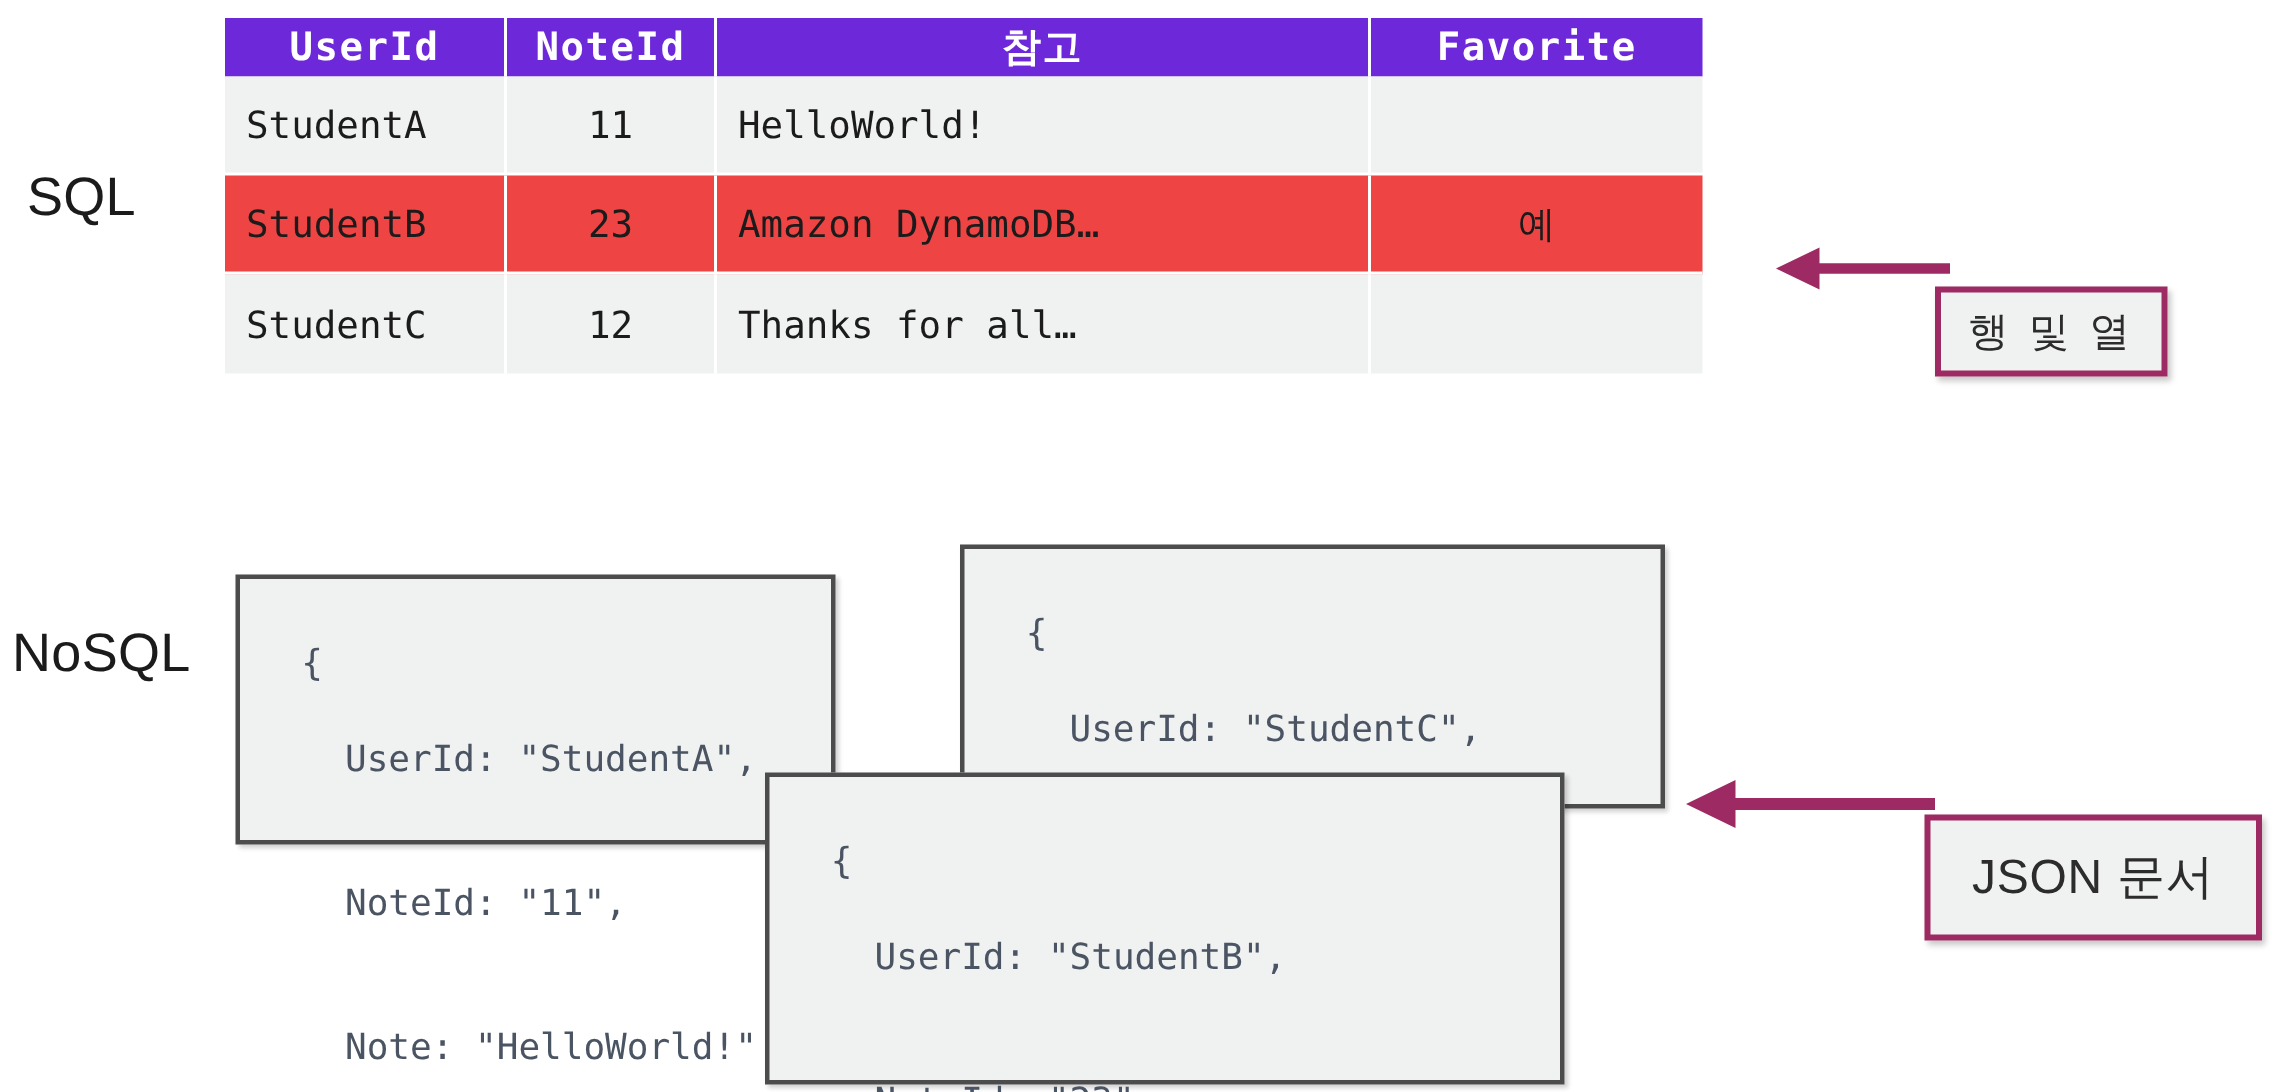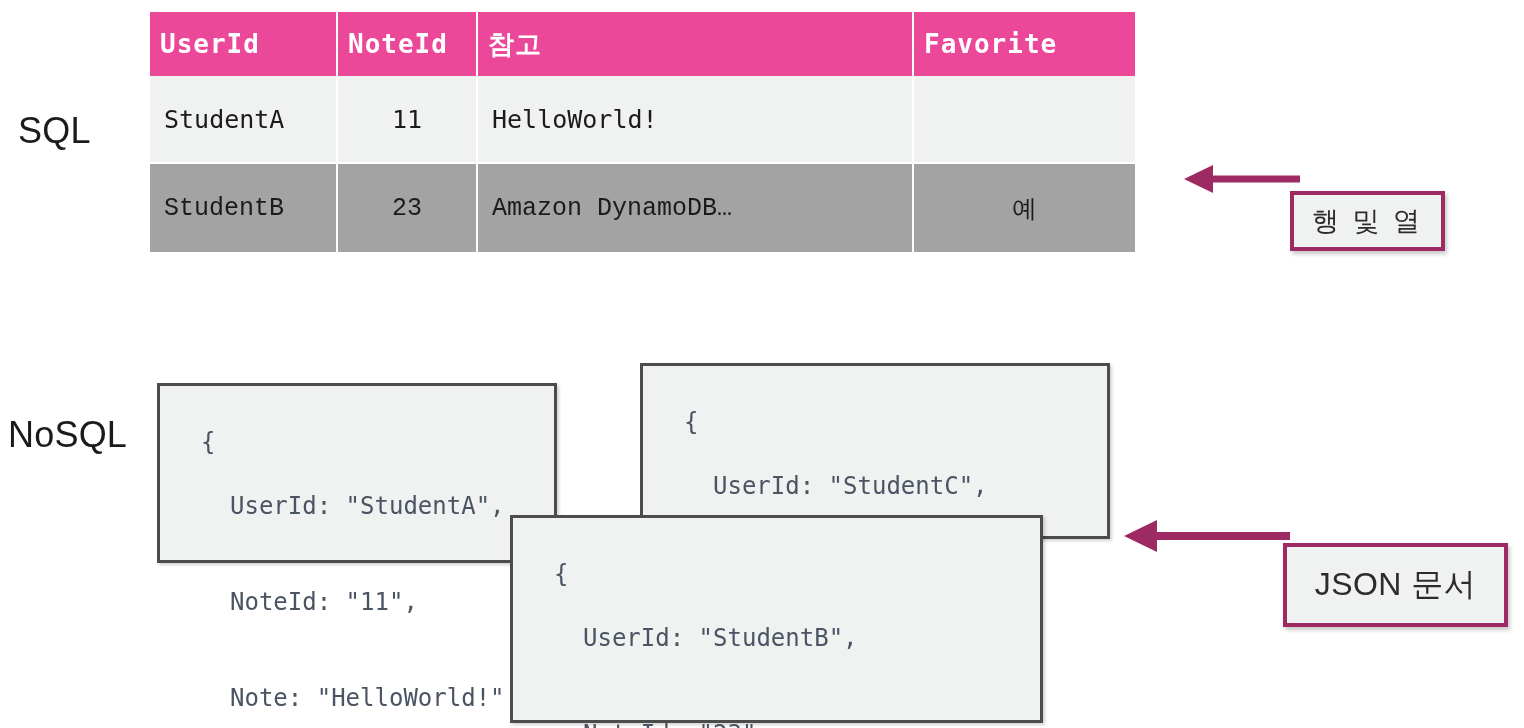--- a/index.html
+++ b/index.html
@@ -33,49 +33,49 @@
   #sql-table {
     position: absolute;
     left: 150px;
     top: 12px;
     width: 985px;
     border-collapse: separate;
     border-spacing: 0;
     table-layout: fixed;
   }
   #sql-table th {
-    background: #ec4899;
+    background: #6d28d9;
     color: #ffffff;
     font-family: "DejaVu Sans Mono", "Liberation Mono", monospace;
     font-size: 26px;
     font-weight: 700;
     letter-spacing: 1px;
-    height: 64px;
+    height: 39px;
     padding: 0 10px;
-    text-align: left;
+    text-align: center;
     border-right: 2px solid #ffffff;
     box-sizing: border-box;
   }
   #sql-table th:last-child { border-right: none; }
   #sql-table td {
     background: #F0F1F1;
     color: #1b1b1b;
     font-family: "DejaVu Sans Mono", "Liberation Mono", monospace;
     font-size: 25px;
-    height: 88px;
+    height: 66px;
     padding: 0 14px;
     border-right: 2px solid #ffffff;
     border-bottom: 2px solid #ffffff;
     box-sizing: border-box;
     vertical-align: middle;
     white-space: nowrap;
     overflow: hidden;
   }
   #sql-table td:last-child { border-right: none; }
-  #sql-table tr.alt td { background: #a3a3a3; font-family: Liberation Mono, monospace; }
+  #sql-table tr.alt td { background: #ef4444; }
   #sql-table tr:last-child td { border-bottom: none; }
 
   .col-userid   { width: 188px; }
   .col-noteid   { width: 140px; }
   .col-note     { width: 436px; }
   .col-favorite { width: 221px; }
 
   .cell-center { text-align: center; }
   .cell-left   { text-align: left; padding-left: 14px !important; }
 
@@ -172,20 +172,26 @@
       <td class="cell-center">11</td>
       <td class="cell-left">HelloWorld!</td>
       <td class="cell-center"></td>
     </tr>
     <tr class="alt">
       <td class="cell-left">StudentB</td>
       <td class="cell-center">23</td>
       <td class="cell-left">Amazon DynamoDB…</td>
       <td class="cell-center">예</td>
     </tr>
+    <tr>
+      <td class="cell-left">StudentC</td>
+      <td class="cell-center">12</td>
+      <td class="cell-left">Thanks for all…</td>
+      <td class="cell-center"></td>
+    </tr>
   </tbody>
 </table>
 
 <div id="card-studentA" class="json-card">
   <span>{</span>
   <span class="json-indent">UserId: "StudentA",</span>
   <span class="json-indent">NoteId: "11",</span>
   <span class="json-indent">Note: "HelloWorld!"</span>
   
 </div>

